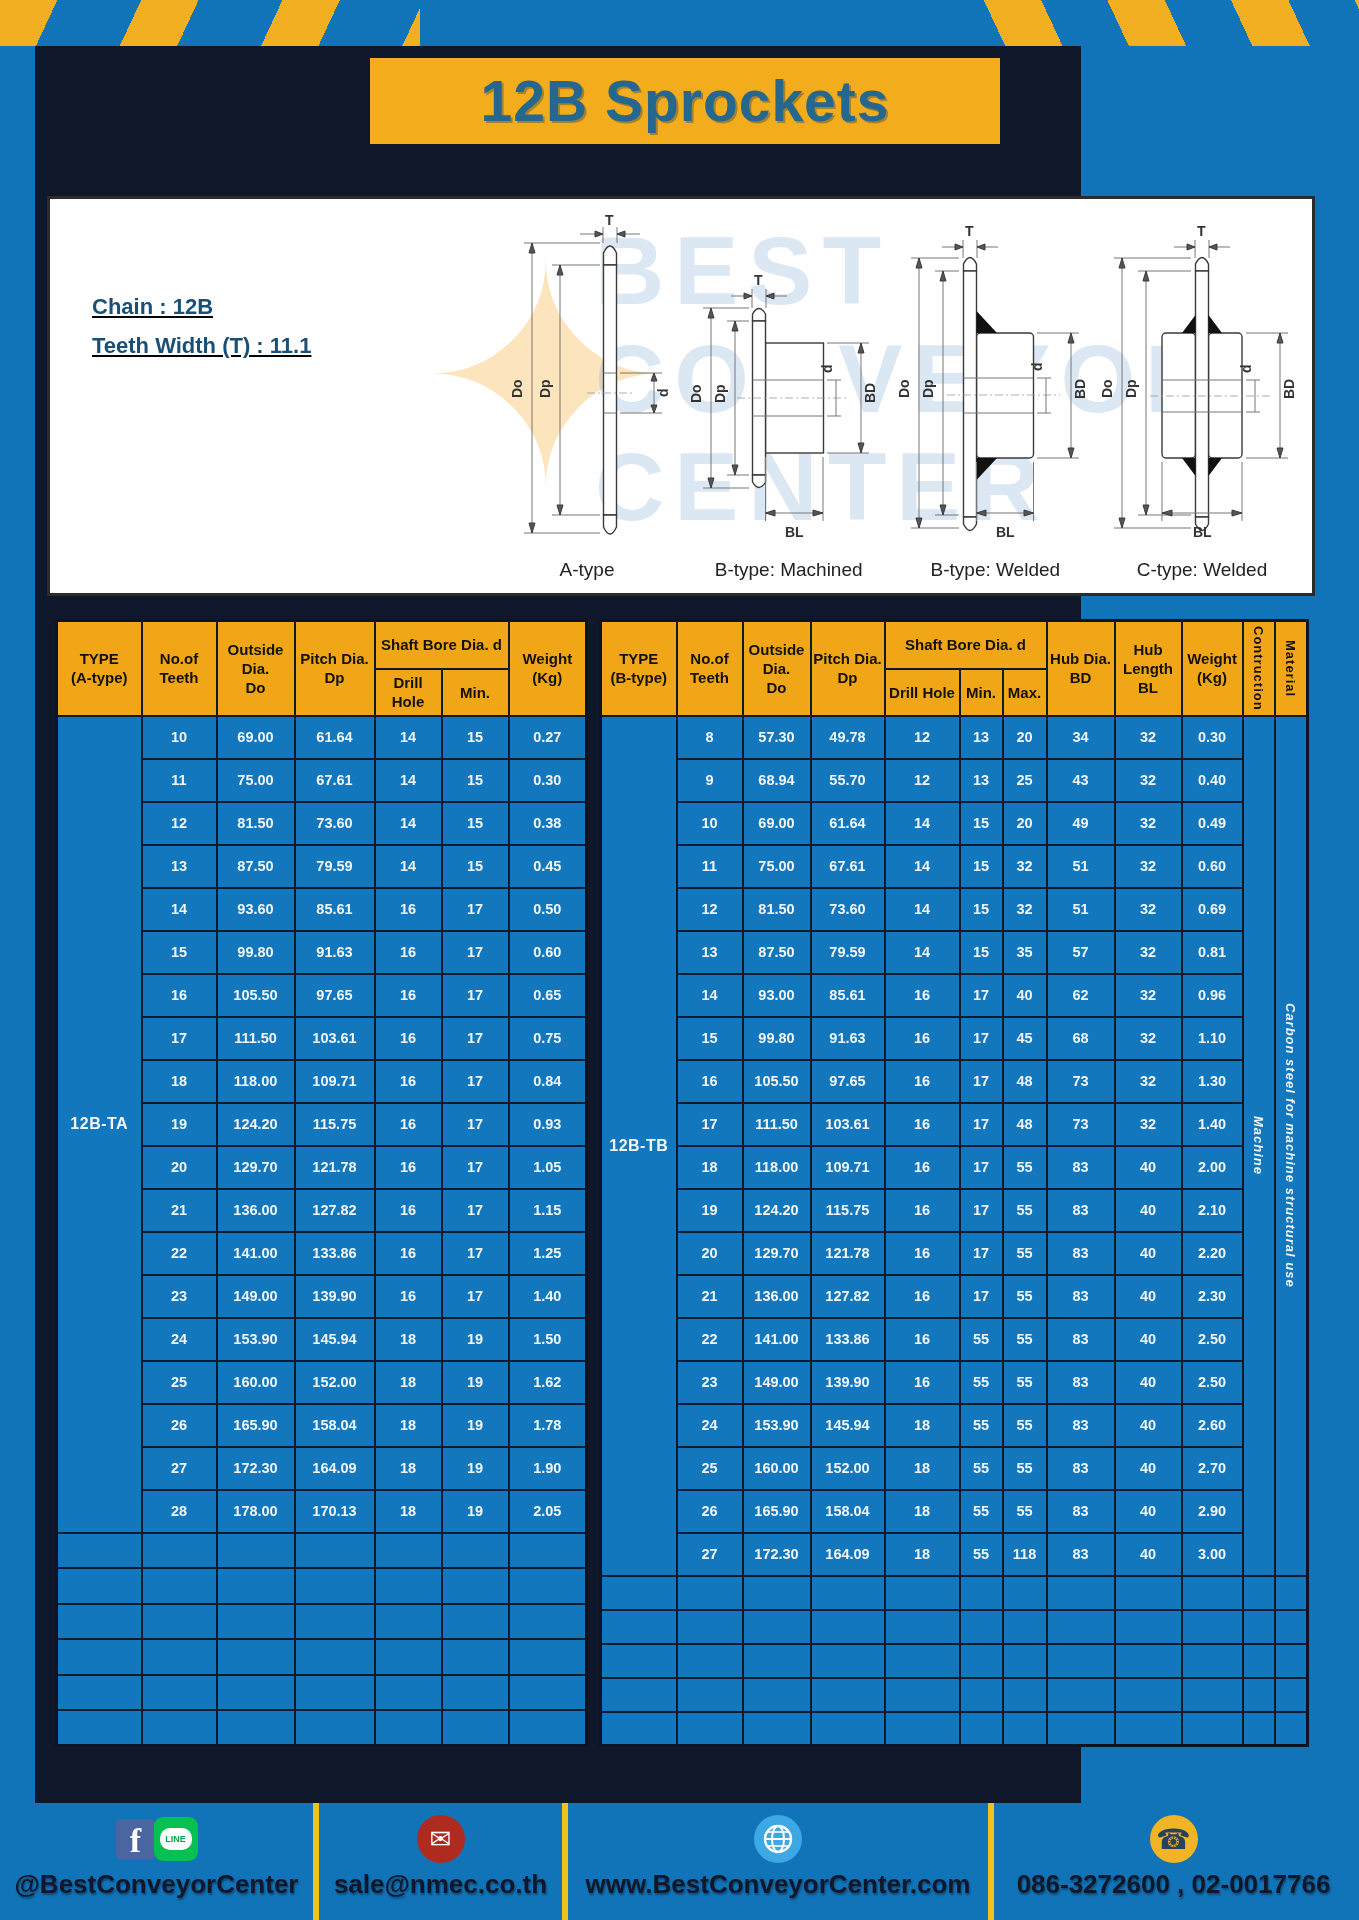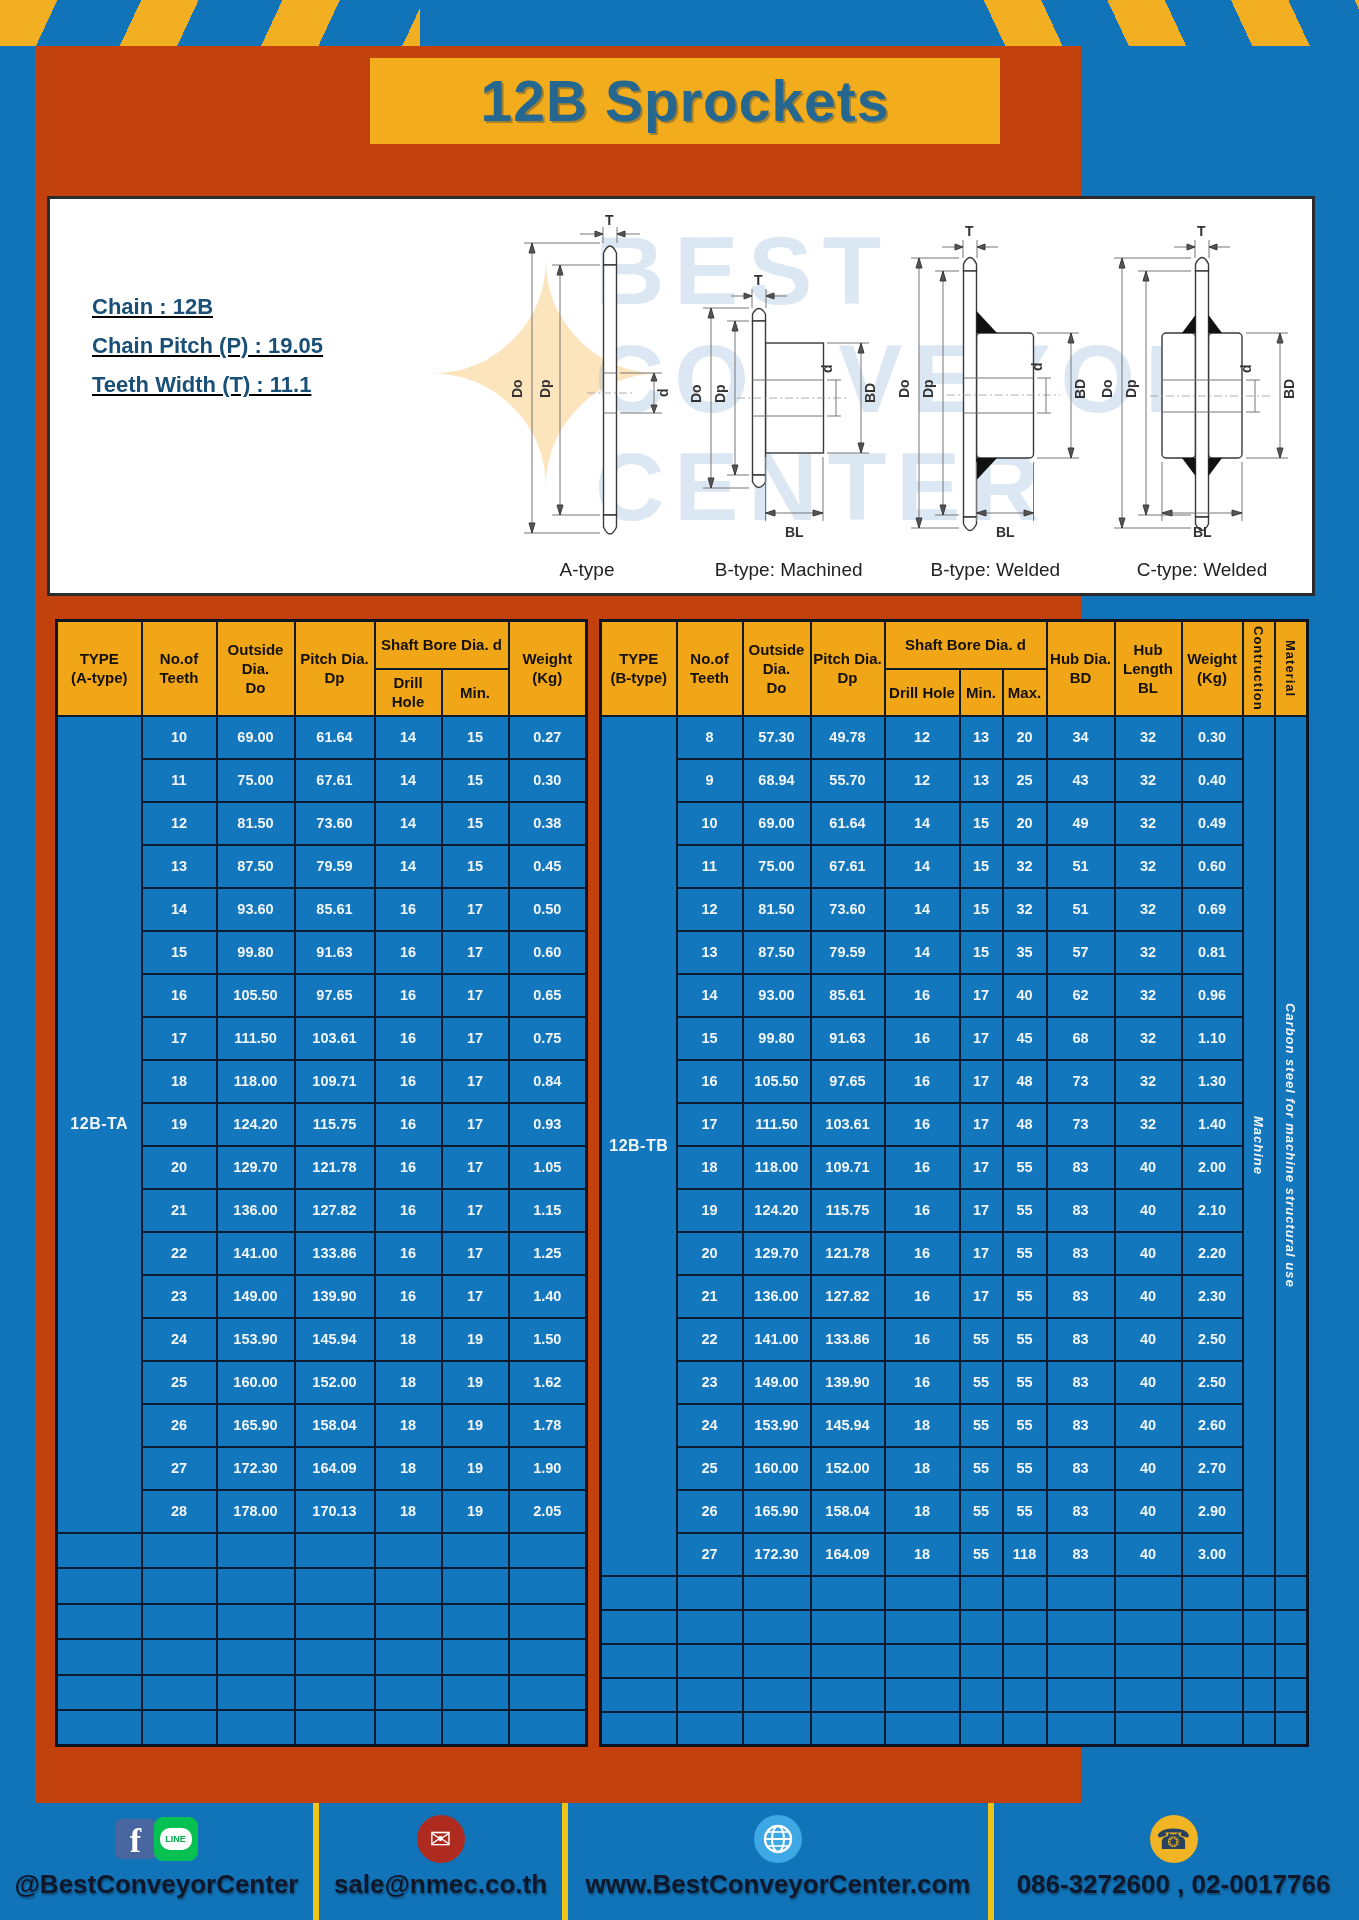--- a/index.html
+++ b/index.html
@@ -11,21 +11,21 @@
     overflow:hidden;
   }
   
   .top-band { position:absolute; left:0; top:0; width:1359px; height:46px; background:#1173B8; }
   .stripes-left, .stripes-right { position:absolute; top:0; height:46px; width:420px; }
   .stripes-left  { left:0;  background:repeating-linear-gradient(115deg,#F2AF21 0 52px,#1173B8 52px 128px); }
   .stripes-right { right:0; background:repeating-linear-gradient(65deg,#1173B8 0 60px,#F2AF21 60px 112px); }
   
   .page {
     position:absolute; left:35px; top:46px; width:1046px; height:1757px;
-    background:#c2410c;
+    background:#0f172a;
   }
   .title-box {
     position:absolute; left:335px; top:12px; width:630px; height:86px;
     background:#F2AC1C; display:flex; align-items:center; justify-content:center;
   }
   .title-box h1 {
     font-size:57px; font-weight:bold; color:#26678F; letter-spacing:1px;
     text-shadow:2px 2px 0 rgba(20,50,80,.35);
   }
   
@@ -128,21 +128,20 @@
   <div class="title-box">
     <h1>12B Sprockets</h1>
   </div>
 
   <div class="diagram-panel">
     <div class="watermark-star">✦</div>
     <div class="watermark-text">BEST<br>CONVEYOR<br>CENTER</div>
 
     <div class="specs">
       <div>Chain  :  12B</div>
-      <div>Chain Pitch (P)  :  19.05</div>
       <div>Teeth Width (T)  :  11.1</div>
     </div>
 
     <div class="drawings">
 
       <div class="fig">
         <svg class="draw" width="190" height="352" viewBox="0 0 190 352">
           <line class="dim" x1="111" y1="30" x2="111" y2="14"></line>
             <line class="dim" x1="125" y1="30" x2="125" y2="14"></line>
           <line class="dim" x1="88" y1="21" x2="109" y2="21"></line>

